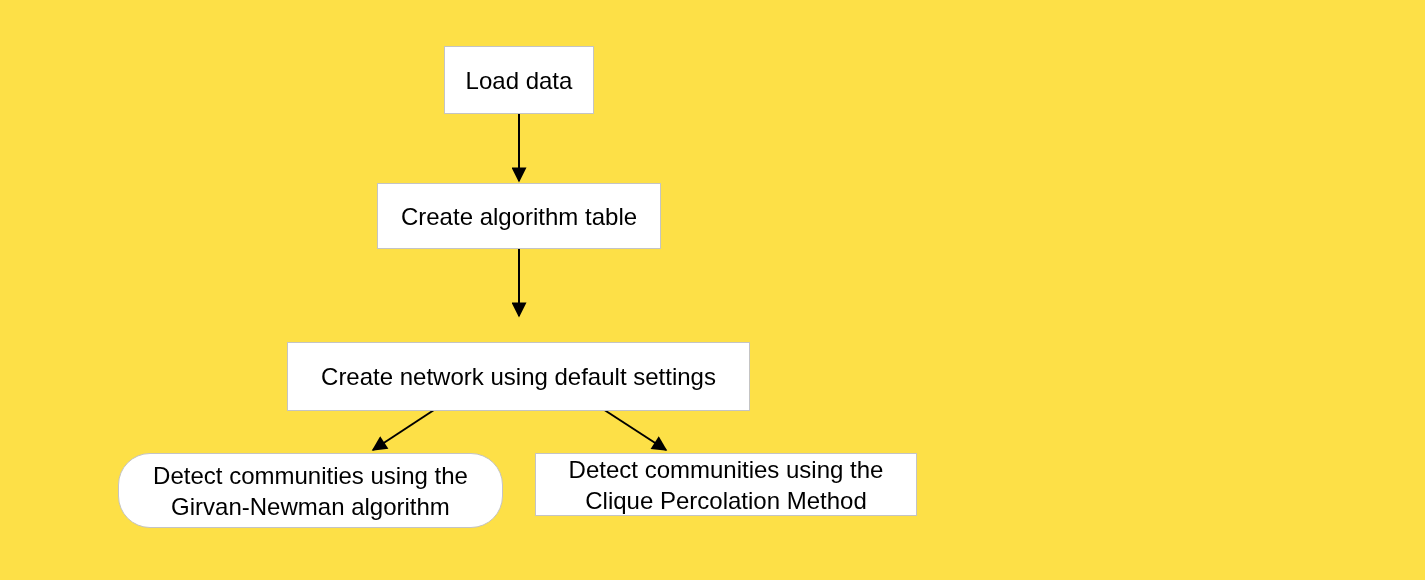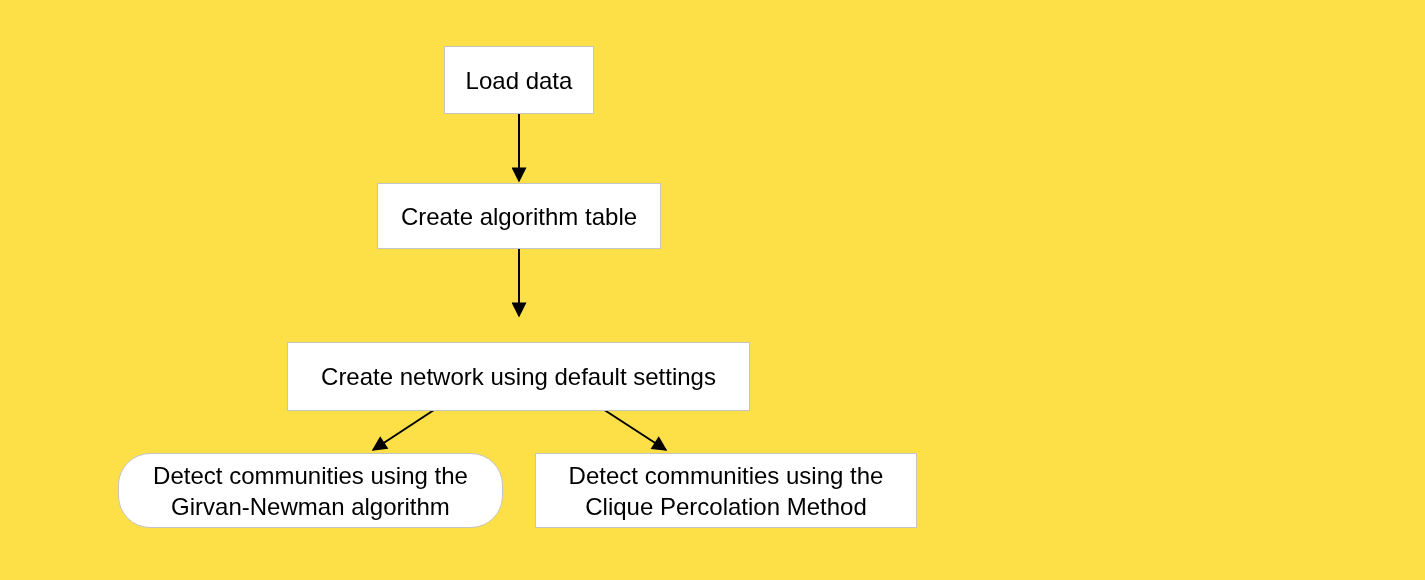--- a/index.html
+++ b/index.html
@@ -58,17 +58,17 @@
   </div>
 
   <div class="node" style="left:287px; top:318px; width:463px; height:69px;margin-top:24px;">
     <span class="label">Create network using default settings</span>
   </div>
 
   <div class="node" style="left:118px; top:453px; width:385px; height:75px;border-radius:32px;">
     <span class="label">Detect communities using the Girvan-Newman algorithm</span>
   </div>
 
-  <div class="node" style="left:535px; top:453px; width:382px; height:75px;">
+  <div class="node" style="left:535px; top:453px; width:382px; height:63px;">
     <span class="label">Detect communities using the Clique Percolation Method</span>
   </div>
 
 </div>
 
 </body></html>

